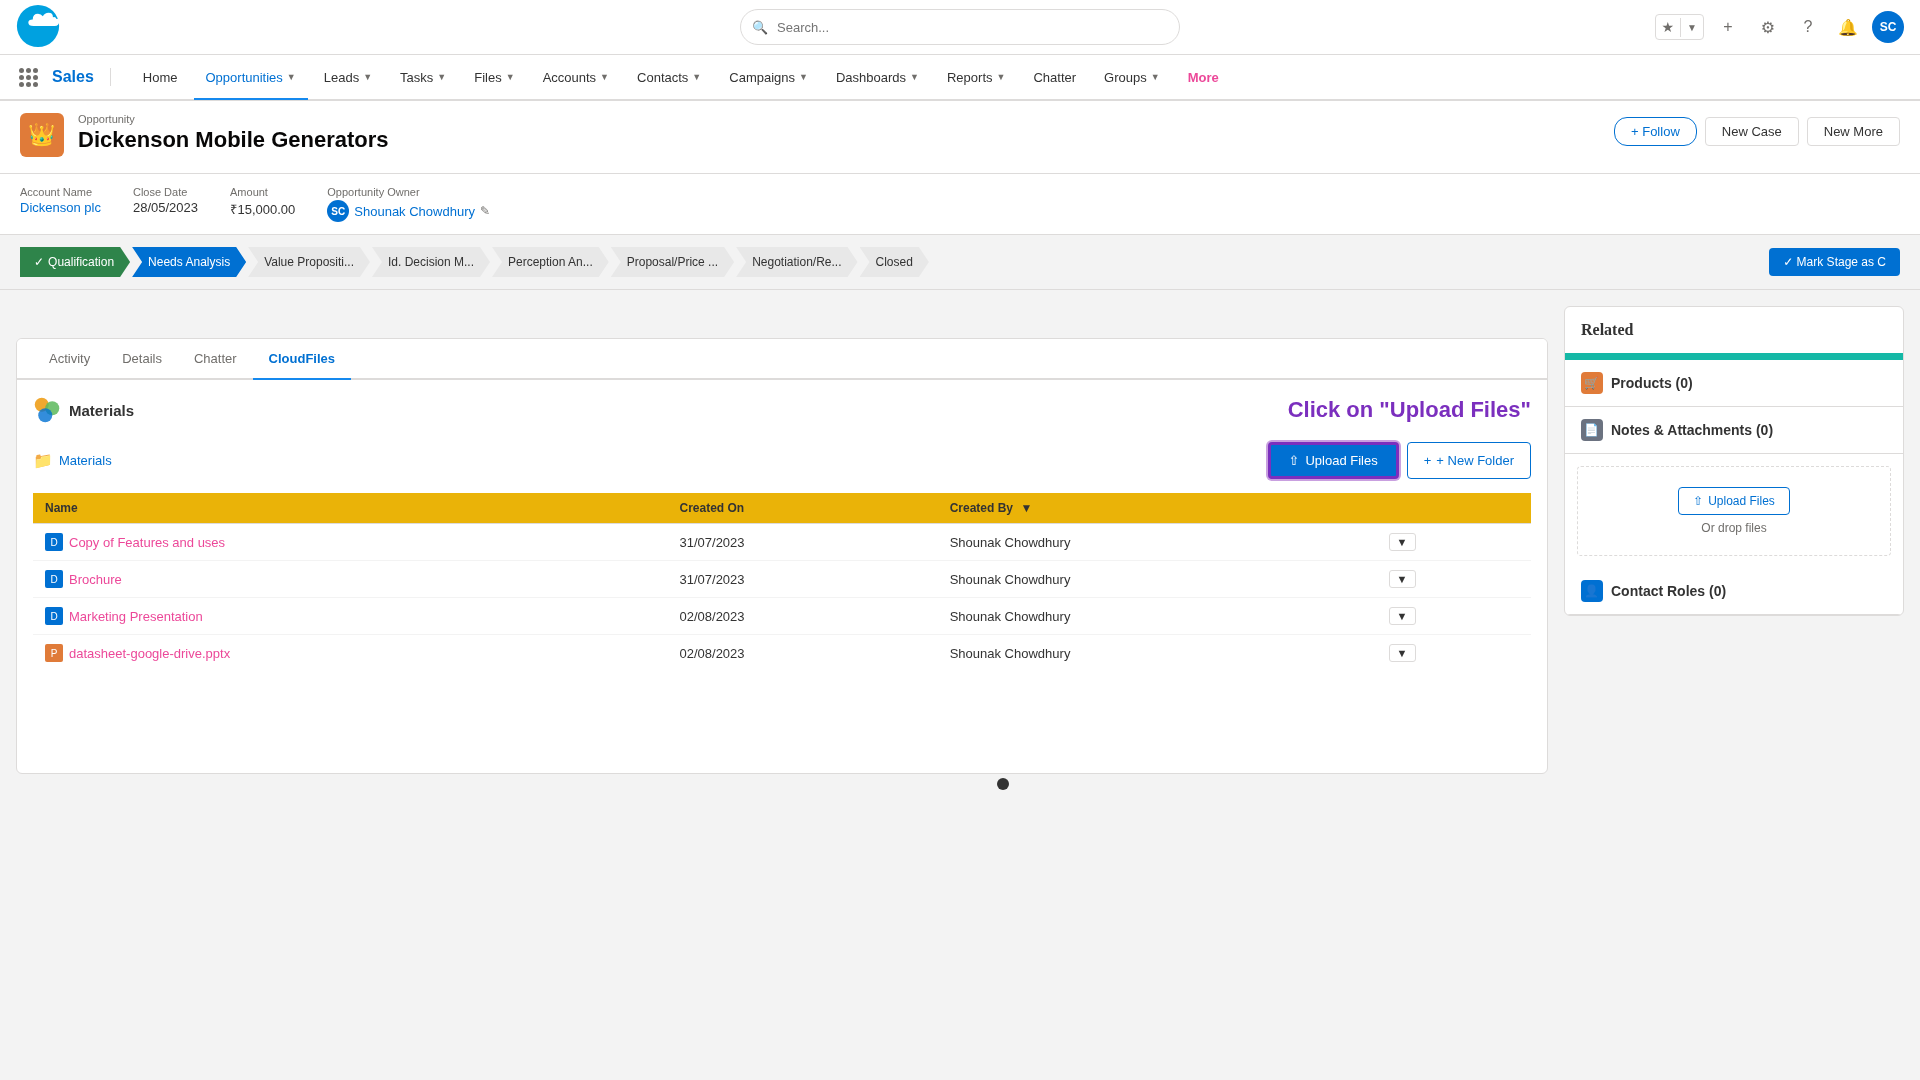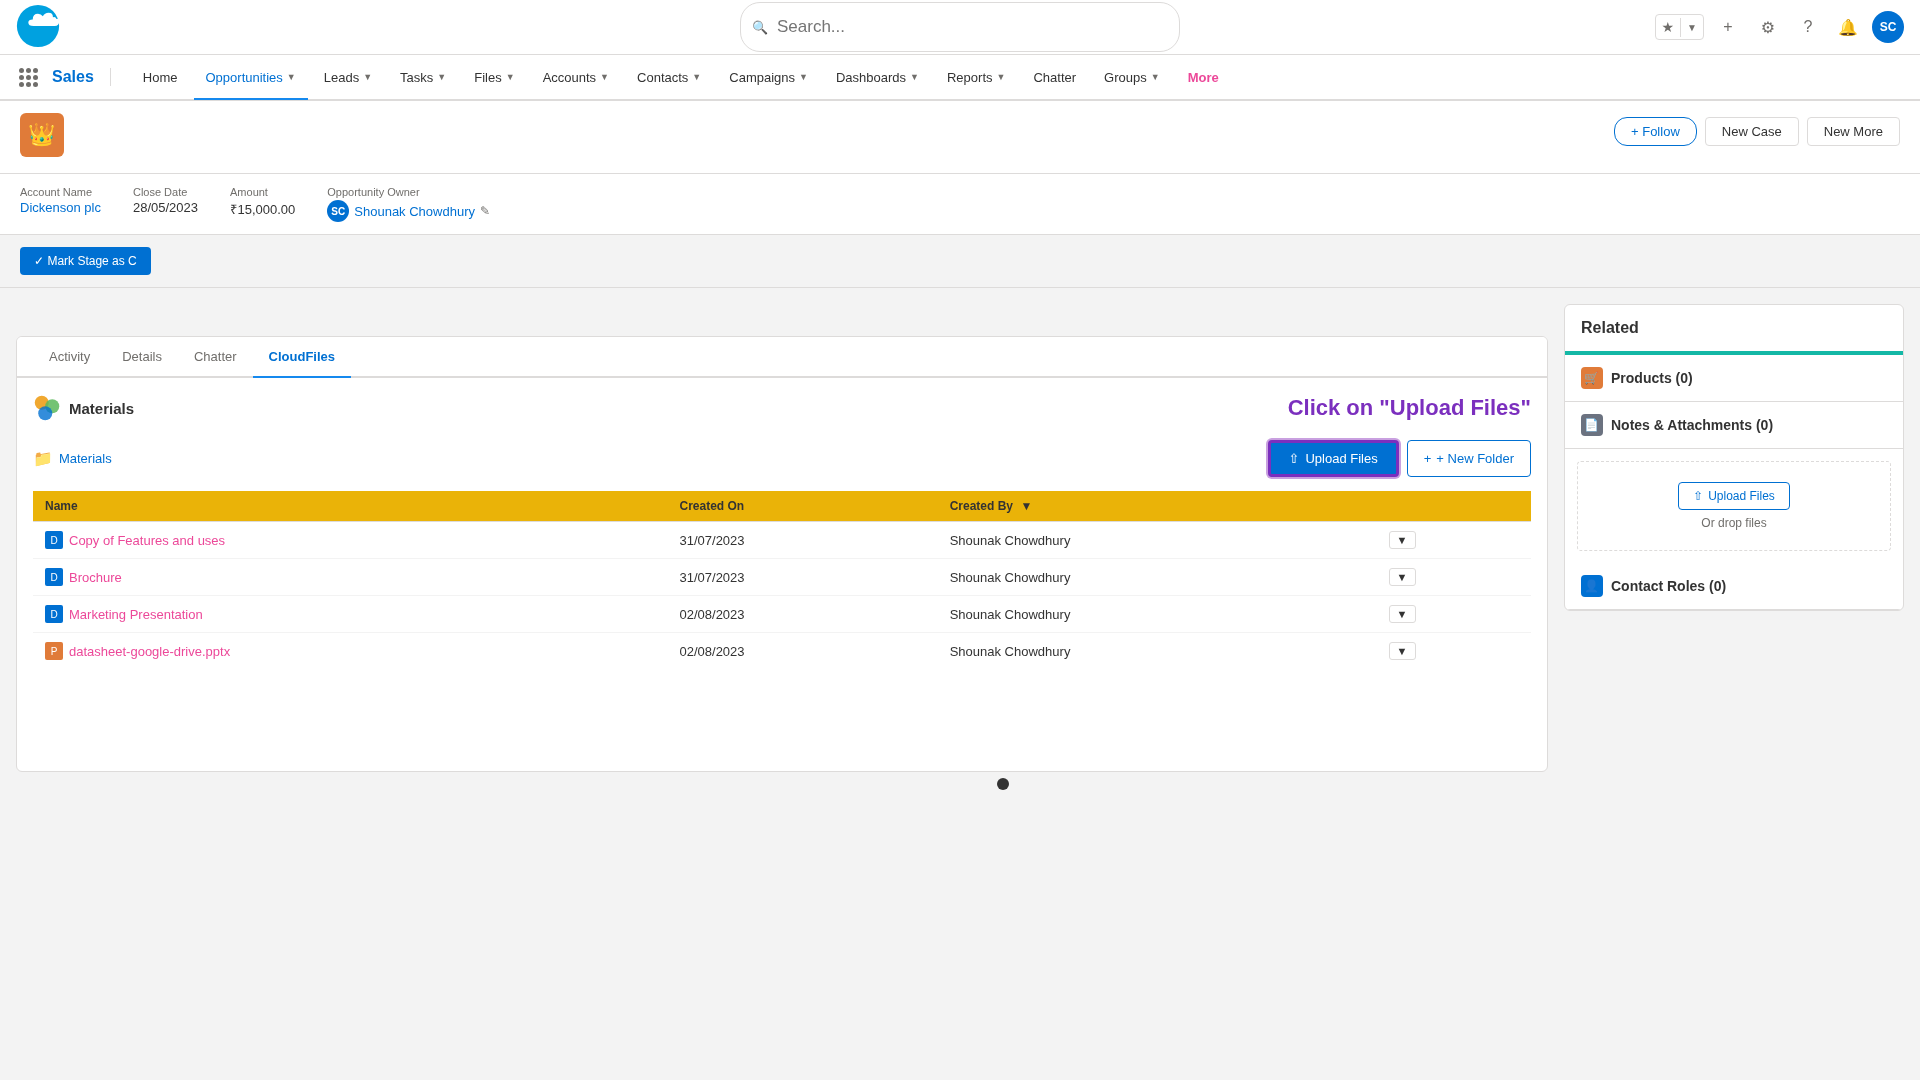--- a/index.html
+++ b/index.html
@@ -21,25 +21,25 @@
       margin-right: 12px;
     }
     .search-bar {
       position: absolute;
       left: 50%;
       transform: translateX(-50%);
       width: 440px;
     }
     .search-bar input {
       width: 100%;
-      height: 50px;
+      height: 36px;
       border: 1px solid #dddbda;
       border-radius: 20px;
       padding: 0 16px 0 36px;
-      font-size: 17px;
+      font-size: 13px;
       outline: none;
       background: #fff;
     }
     .search-bar .search-icon-wrap {
       position: absolute;
       left: 12px;
       top: 50%;
       transform: translateY(-50%);
       color: #706e6b;
     }
@@ -530,21 +530,22 @@
       margin-bottom: 6px;
     }
     .drop-text {
       font-size: 12px;
       color: #706e6b;
     }
     .related-header-top {
       display: flex;
       align-items: center;
       padding: 14px 16px;
-      border-bottom: 4px solid #14b8a6;
+      border-bottom: 7px solid #14b8a6;
+      font-family: Liberation Serif, serif;
     }
     .related-header-top span {
       font-size: 16px;
       font-weight: 700;
       color: #333;
     }
 
     
     .cursor-dot {
       position: fixed;
@@ -616,20 +617,24 @@
     <div class="nav-item">Reports <span class="chevron">▼</span></div>
     <div class="nav-item">Chatter</div>
     <div class="nav-item">Groups <span class="chevron">▼</span></div>
     <div class="nav-item nav-item-more">More</div>
   </div>
 </div>
 
 <div class="page-header">
   <div class="page-header-left">
     <div class="record-icon">👑</div>
+    <div class="record-title-area">
+      <div class="record-type">Opportunity</div>
+      <h1>Dickenson Mobile Generators</h1>
+    </div>
   </div>
   <div class="page-header-right">
     <button class="btn-follow">+ Follow</button>
     <button class="btn-outline">New Case</button>
     <button class="btn-outline">New More</button>
   </div>
 </div>
 
 <div class="fields-row">
   <div class="field-group">
@@ -648,20 +653,32 @@
     <div class="field-label">Opportunity Owner</div>
     <div class="field-value owner-wrap">
       <div class="avatar-sm">SC</div>
       <a href="#">Shounak Chowdhury</a>
       <span style="color:#706e6b;font-size:12px;cursor:pointer;">✎</span>
     </div>
   </div>
 </div>
 
 <div class="stage-bar-wrap">
+  <div class="stage-items">
+    <div class="stage-item completed">
+      <span class="check">✓</span>Qualification
+    </div>
+    <div class="stage-item active">Needs Analysis</div>
+    <div class="stage-item">Value Propositi...</div>
+    <div class="stage-item">Id. Decision M...</div>
+    <div class="stage-item">Perception An...</div>
+    <div class="stage-item">Proposal/Price ...</div>
+    <div class="stage-item">Negotiation/Re...</div>
+    <div class="stage-item">Closed</div>
+  </div>
   <button class="mark-stage-btn">✓ Mark Stage as C</button>
 </div>
 
 <div class="main-content">
 
   <div class="main-panel">
 
     <div class="tabs">
       <div class="tab">Activity</div>
       <div class="tab">Details</div>

